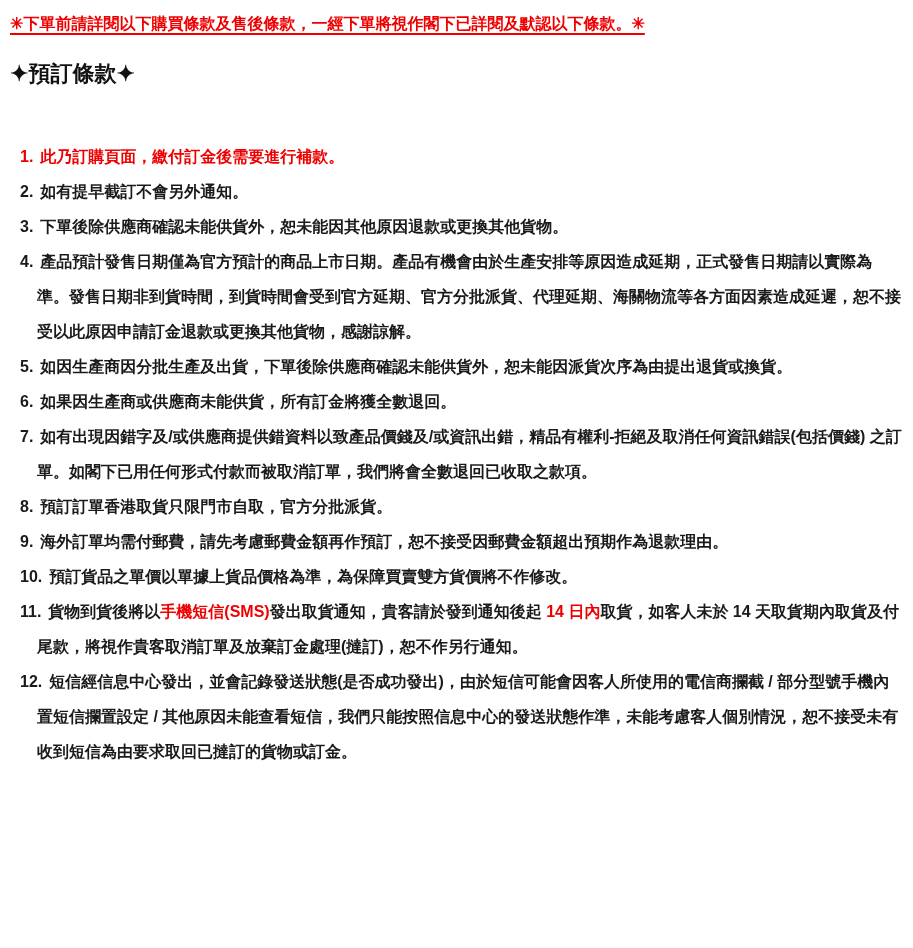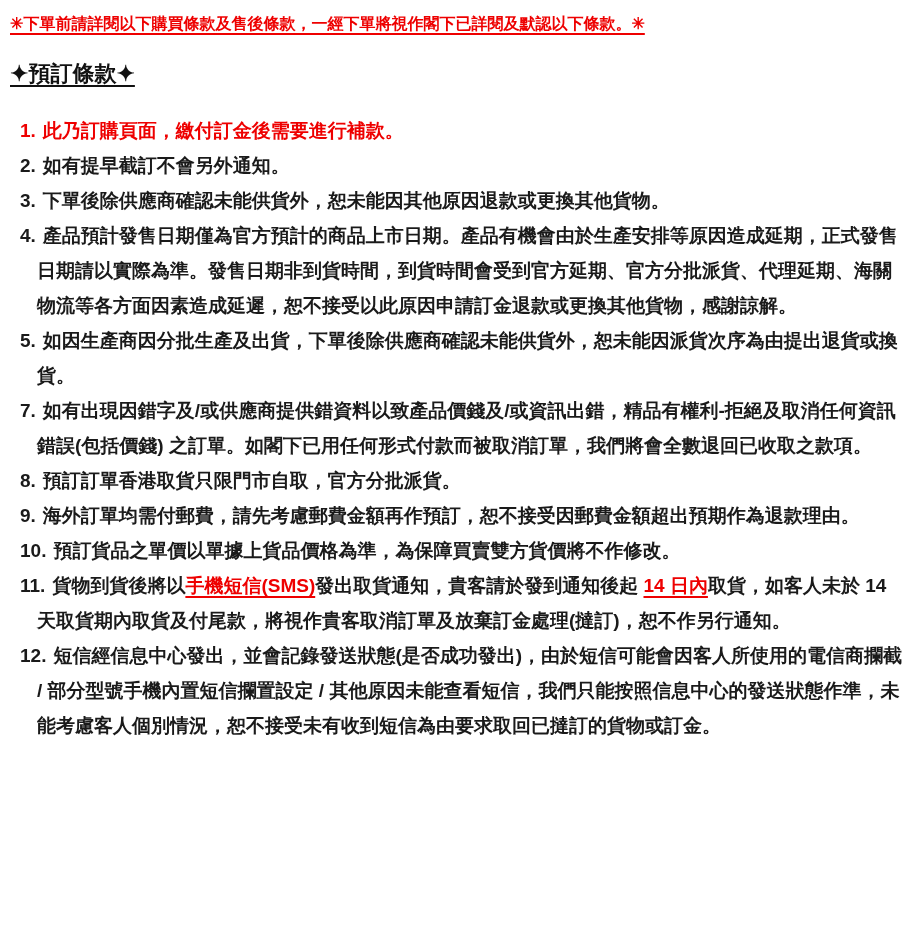--- a/index.html
+++ b/index.html
@@ -22,62 +22,62 @@
     line-height: 30px;
     text-decoration: underline;
     text-decoration-thickness: 2px;
     text-underline-offset: 4px;
     margin-bottom: 20px;
   }
   .section-title {
     color: #111111;
     font-size: 22px;
     line-height: 30px;
-    text-decoration: underline;
     text-decoration-thickness: 2px;
     text-underline-offset: 4px;
-    margin-bottom: 24px;
+    margin-bottom: 32px;
     display: inline-block;
   }
   .title-row { margin-bottom: 0; }
   .terms-list {
     list-style: none;
-    font-size: 19px;
+    font-size: 16px;
     line-height: 35px;
+    margin-top: 18px;
   }
   .term-item {
     padding-left: 27px;
     text-indent: -17px;
   }
   .term-item .num {
     margin-right: 7px;
   }
   .term-item.red { color: #ee0000; }
   .seg.plain { }
   .seg.red-em {
     color: #ee0000;
-    text-decoration: underline;
     text-decoration-thickness: 2px;
     text-underline-offset: 4px;
   }
 </style>
 </head>
 <body>
 
 <div class="page">
   <div class="notice">✳下單前請詳閱以下購買條款及售後條款，一經下單將視作閣下已詳閱及默認以下條款。✳</div>
   <div class="title-row">
     <span class="section-title">✦預訂條款✦</span>
   </div>
   <ol class="terms-list">
       <li class="term-item red"><span class="num">1.</span><span class="seg plain">此乃訂購頁面，繳付訂金後需要進行補款。</span></li>
       <li class="term-item"><span class="num">2.</span><span class="seg plain">如有提早截訂不會另外通知。</span></li>
       <li class="term-item"><span class="num">3.</span><span class="seg plain">下單後除供應商確認未能供貨外，恕未能因其他原因退款或更換其他貨物。</span></li>
       <li class="term-item"><span class="num">4.</span><span class="seg plain">產品預計發售日期僅為官方預計的商品上市日期。產品有機會由於生產安排等原因造成延期，正式發售日期請以實際為準。發售日期非到貨時間，到貨時間會受到官方延期、官方分批派貨、代理延期、海關物流等各方面因素造成延遲，恕不接受以此原因申請訂金退款或更換其他貨物，感謝諒解。</span></li>
       <li class="term-item"><span class="num">5.</span><span class="seg plain">如因生產商因分批生產及出貨，下單後除供應商確認未能供貨外，恕未能因派貨次序為由提出退貨或換貨。</span></li>
+      <li class="term-item"><span class="num">6.</span><span class="seg plain">如果因生產商或供應商未能供貨，所有訂金將獲全數退回。</span></li>
       <li class="term-item"><span class="num">7.</span><span class="seg plain">如有出現因錯字及/或供應商提供錯資料以致產品價錢及/或資訊出錯，精品有權利-拒絕及取消任何資訊錯誤(包括價錢) 之訂單。如閣下已用任何形式付款而被取消訂單，我們將會全數退回已收取之款項。</span></li>
       <li class="term-item"><span class="num">8.</span><span class="seg plain">預訂訂單香港取貨只限門市自取，官方分批派貨。</span></li>
       <li class="term-item"><span class="num">9.</span><span class="seg plain">海外訂單均需付郵費，請先考慮郵費金額再作預訂，恕不接受因郵費金額超出預期作為退款理由。</span></li>
       <li class="term-item"><span class="num">10.</span><span class="seg plain">預訂貨品之單價以單據上貨品價格為準，為保障買賣雙方貨價將不作修改。</span></li>
       <li class="term-item"><span class="num">11.</span><span class="seg plain">貨物到貨後將以</span><span class="seg red-em">手機短信(SMS)</span><span class="seg plain">發出取貨通知，貴客請於發到通知後起 </span><span class="seg red-em">14 日內</span><span class="seg plain">取貨，如客人未於 14 天取貨期內取貨及付尾款，將視作貴客取消訂單及放棄訂金處理(撻訂)，恕不作另行通知。</span></li>
       <li class="term-item"><span class="num">12.</span><span class="seg plain">短信經信息中心發出，並會記錄發送狀態(是否成功發出)，由於短信可能會因客人所使用的電信商攔截 / 部分型號手機內置短信攔置設定 / 其他原因未能查看短信，我們只能按照信息中心的發送狀態作準，未能考慮客人個別情況，恕不接受未有收到短信為由要求取回已撻訂的貨物或訂金。</span></li>
     </ol>
 </div>
 
 </body></html>

